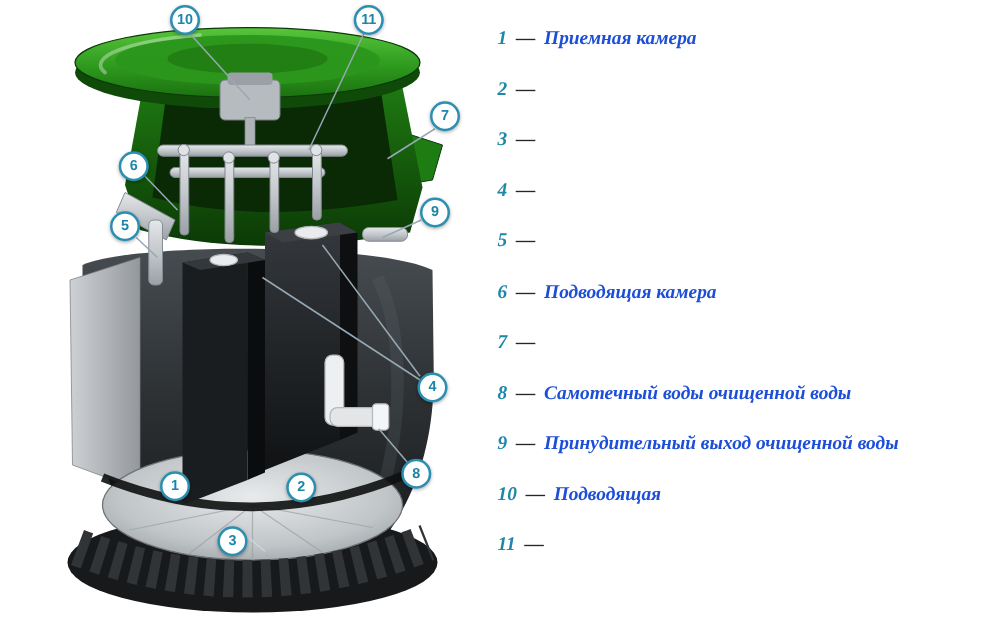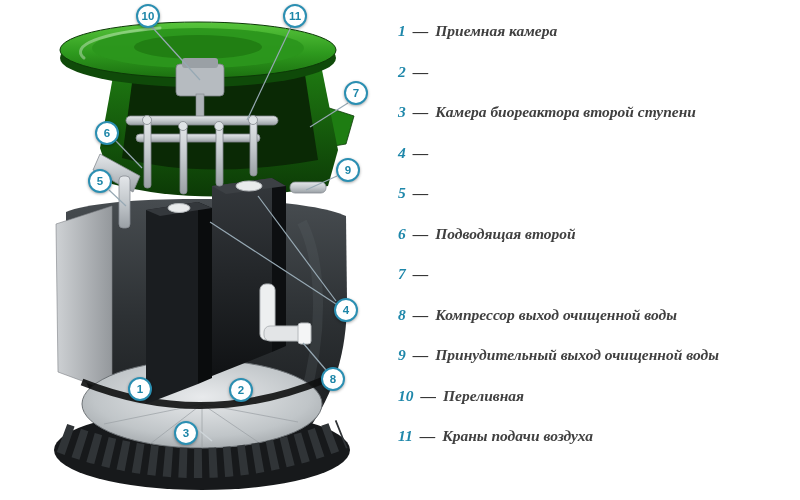--- a/index.html
+++ b/index.html
@@ -22,21 +22,21 @@
     position:absolute; left:398px; top:20px; width:398px;
     display:flex; flex-direction:column; gap:18.5px;
   }
   .legend-item {
     display:flex; align-items:baseline; white-space:nowrap;
     font-family:"Liberation Serif", serif; font-style:italic; font-weight:700;
     font-size:15.5px; line-height:22px; color:#262626;
   }
   .lnum  { color:#1e87aa; }
   .ldash { margin:0 7px; color:#262626; }
-  .ltext { color:#404040; }
+  .ltext { color:#1d4ed8; }
 </style>
 </head>
 <body>
 
 <div class="stage">
 
   <div class="diagram">
     <svg width="390" height="500" viewBox="0 0 390 500">
       <defs>
         <linearGradient id="gLid" x1="0" y1="0" x2="0" y2="1">
@@ -180,54 +180,52 @@
       <span class="ldash">—</span>
       <span class="ltext">Приемная камера</span>
     </div>
     <div class="legend-item">
       <span class="lnum">2</span>
       <span class="ldash">—</span>
     </div>
     <div class="legend-item">
       <span class="lnum">3</span>
       <span class="ldash">—</span>
-      <span class="ltext">Камера биореактора второй ступени</span>
     </div>
     <div class="legend-item">
       <span class="lnum">4</span>
       <span class="ldash">—</span>
     </div>
     <div class="legend-item">
       <span class="lnum">5</span>
       <span class="ldash">—</span>
     </div>
     <div class="legend-item">
       <span class="lnum">6</span>
       <span class="ldash">—</span>
-      <span class="ltext">Подводящая второй</span>
+      <span class="ltext">Подводящая камера</span>
     </div>
     <div class="legend-item">
       <span class="lnum">7</span>
       <span class="ldash">—</span>
     </div>
     <div class="legend-item">
       <span class="lnum">8</span>
       <span class="ldash">—</span>
-      <span class="ltext">Компрессор выход очищенной воды</span>
+      <span class="ltext">Самотечный воды очищенной воды</span>
     </div>
     <div class="legend-item">
       <span class="lnum">9</span>
       <span class="ldash">—</span>
       <span class="ltext">Принудительный выход очищенной воды</span>
     </div>
     <div class="legend-item">
       <span class="lnum">10</span>
       <span class="ldash">—</span>
-      <span class="ltext">Переливная</span>
+      <span class="ltext">Подводящая</span>
     </div>
     <div class="legend-item">
       <span class="lnum">11</span>
       <span class="ldash">—</span>
-      <span class="ltext">Краны подачи воздуха</span>
     </div>
   </div>
 
 </div>
 
 </body></html>

